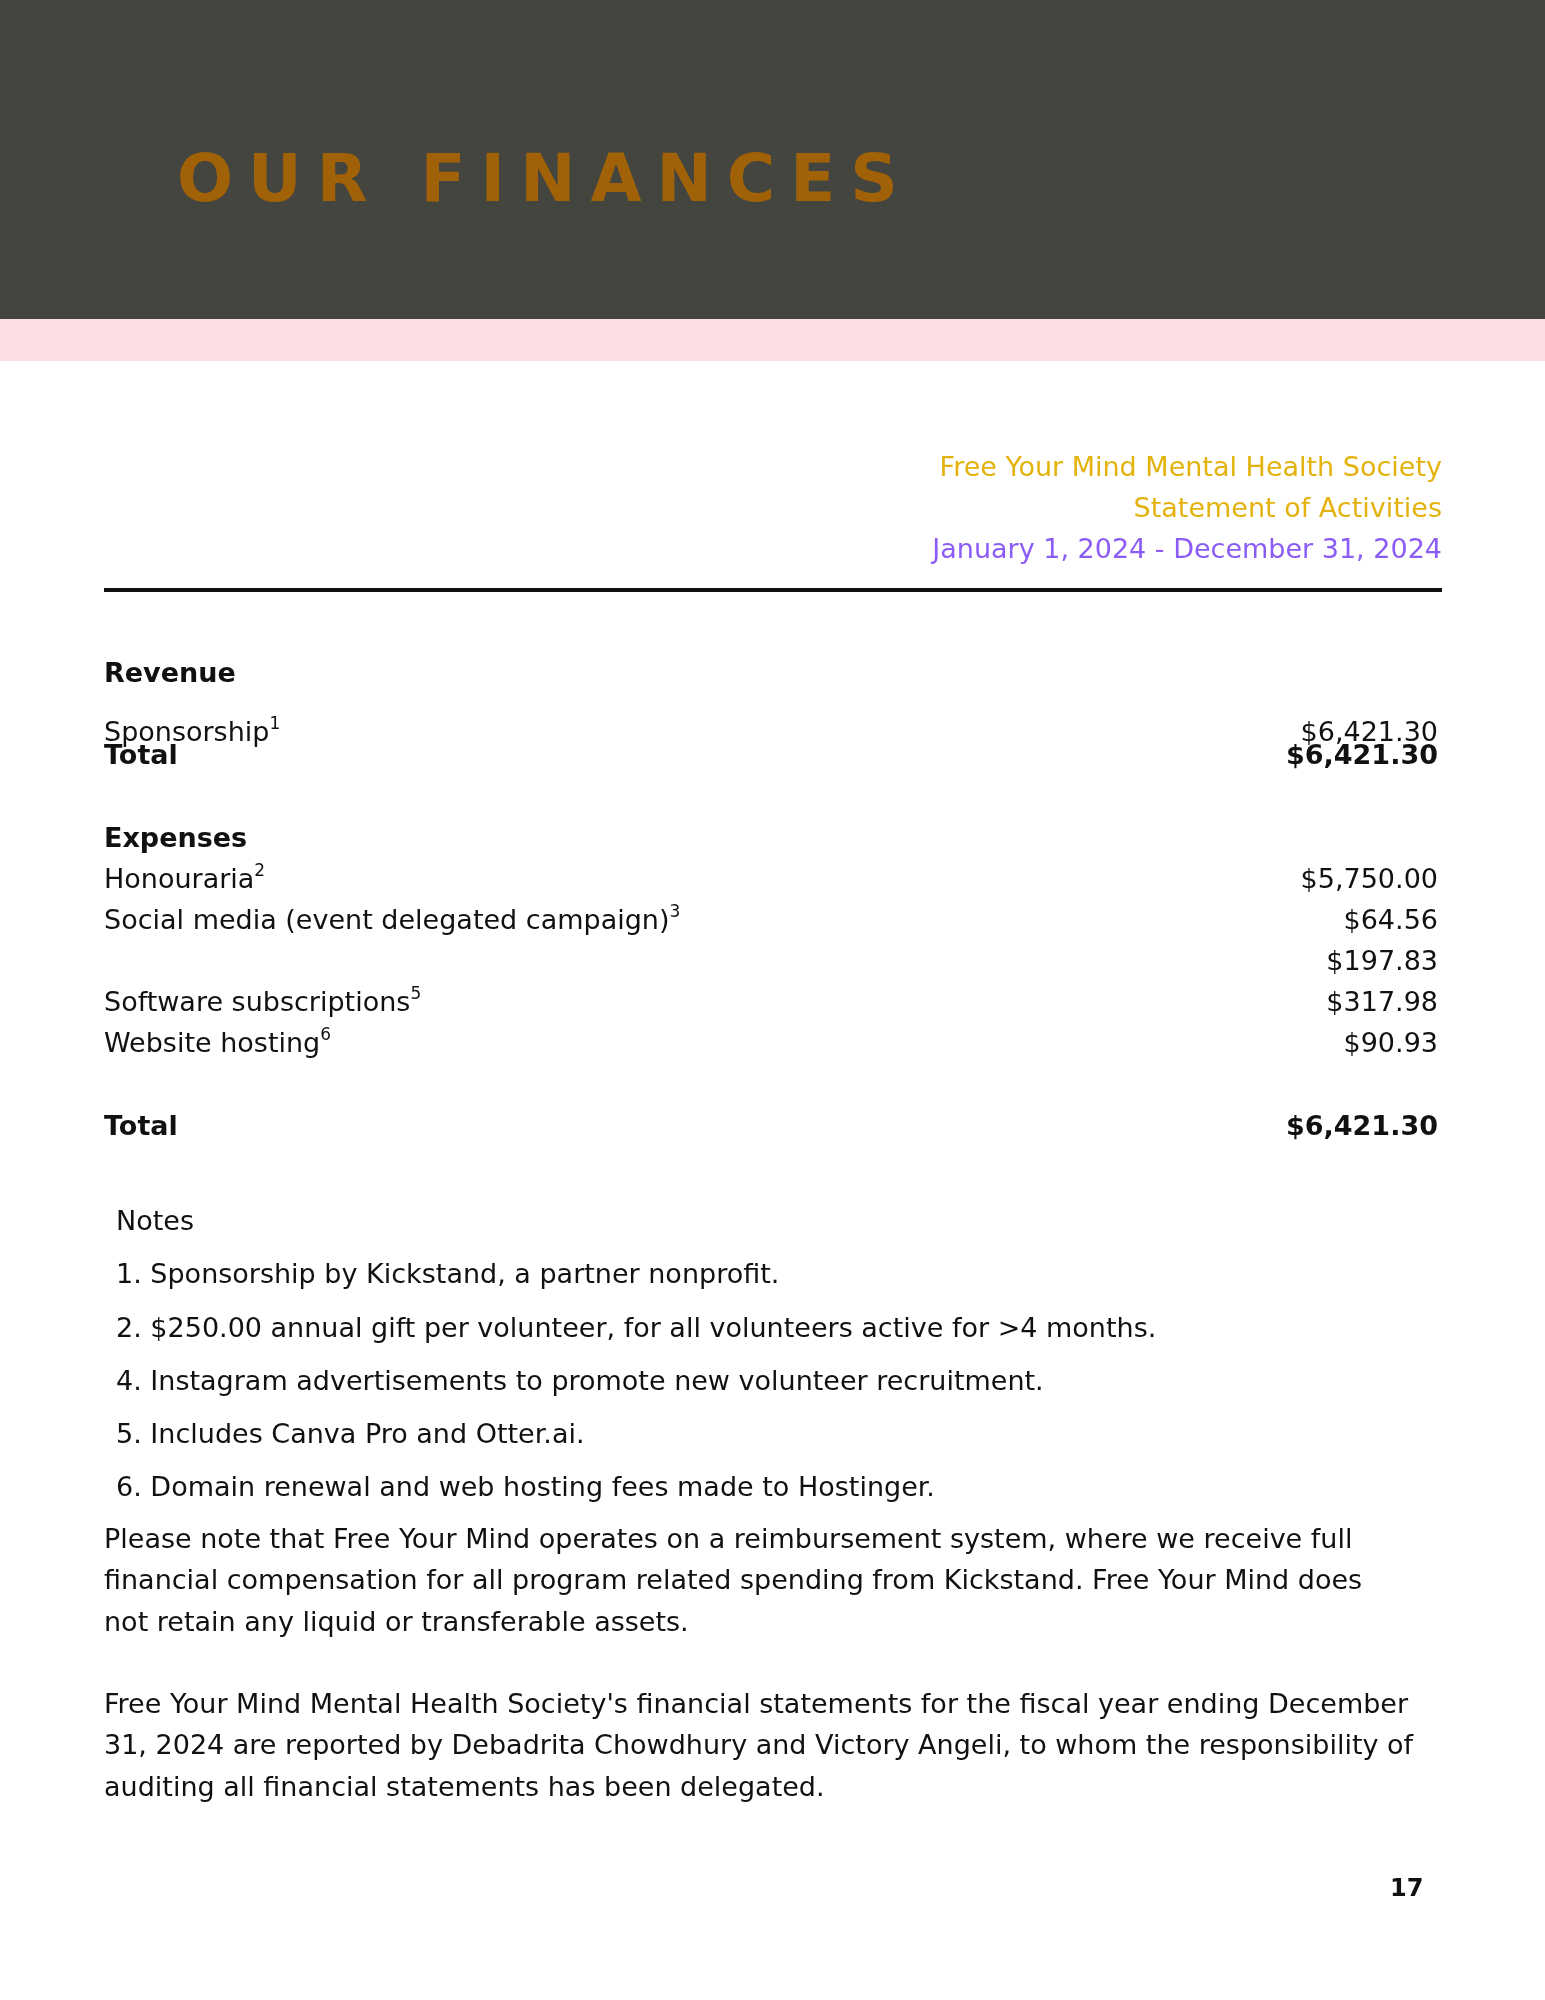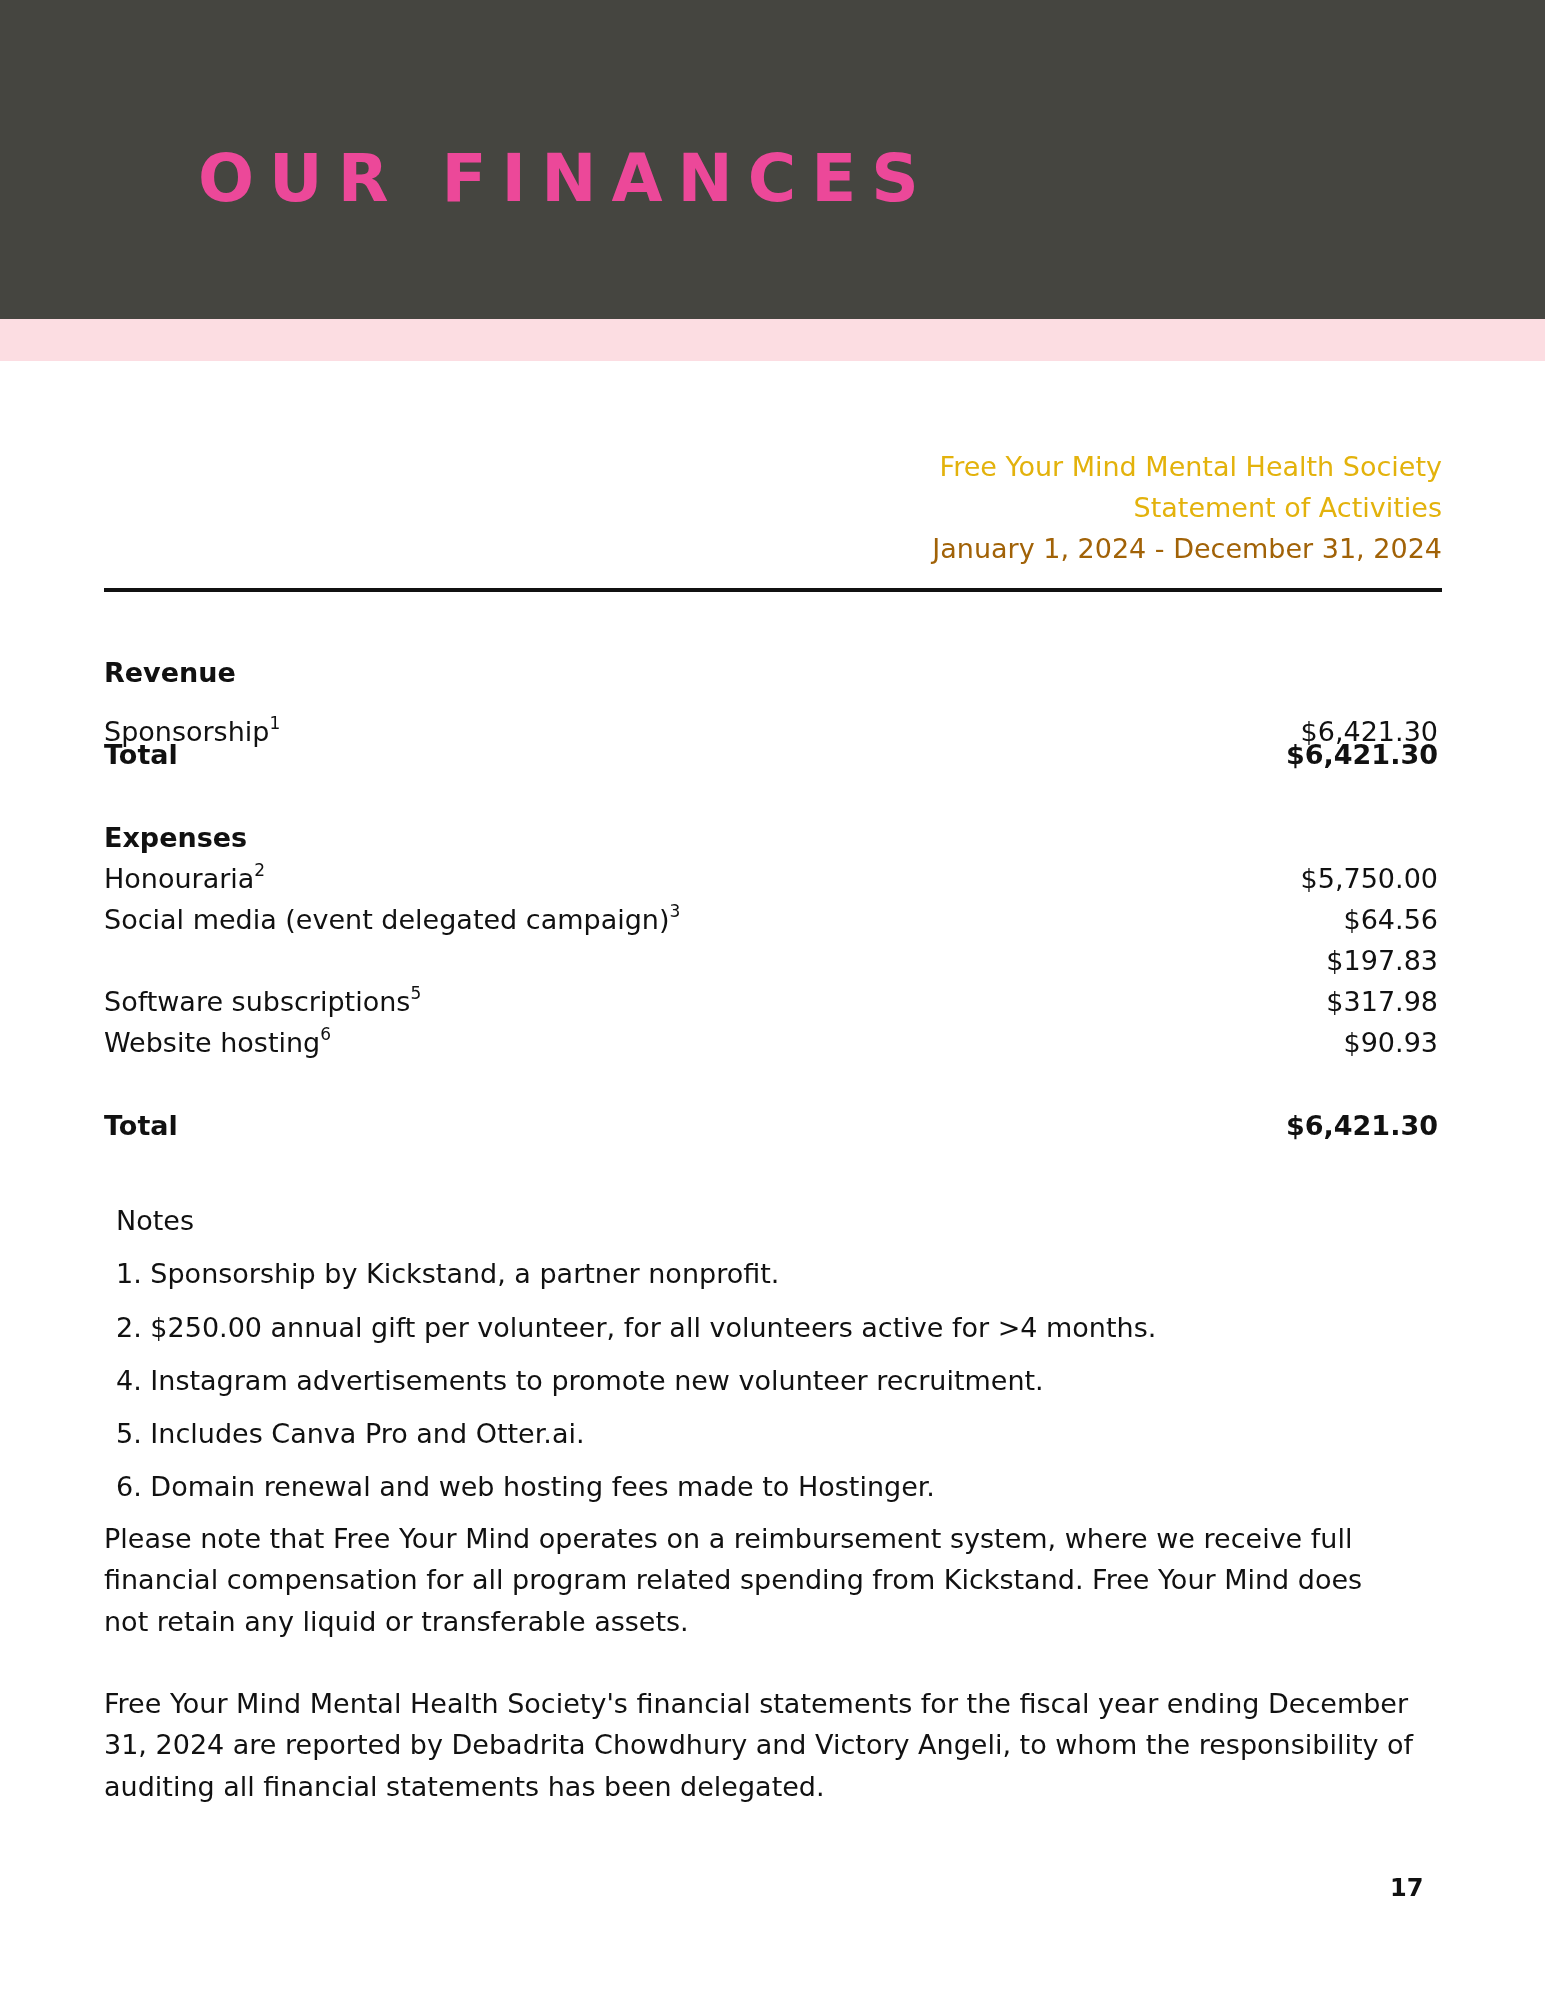--- a/index.html
+++ b/index.html
@@ -10,31 +10,31 @@
   }
   .header-band {
     position: absolute; left: 0; top: 0; width: 1545px; height: 319px;
     background: #454540;
   }
   .pink-band {
     position: absolute; left: 0; top: 319px; width: 1545px; height: 42px;
     background: #fcdde2;
   }
   .page-title {
-    position: absolute; left: 198px; top: 146px;
+    position: absolute; left: 177px; top: 146px;
     font-family: "DejaVu Sans", sans-serif; font-weight: bold;
-    font-size: 66px; letter-spacing: 15px; color: #ec4899;
+    font-size: 66px; letter-spacing: 15px; color: #a16207;
     line-height: 1; white-space: nowrap;
   }
   .stmt-head {
     position: absolute; right: 103px; top: 446px; text-align: right;
     font-size: 27px; line-height: 41px;
   }
   .stmt-head .org, .stmt-head .kind { color: #e3b20c; font-weight: normal; }
-  .stmt-head .period { color: #a16207; }
+  .stmt-head .period { color: #8b5cf6; }
   .rule {
     position: absolute; left: 104px; top: 588px; width: 1338px; height: 4px;
     background: #111;
   }
   .row {
     position: absolute; left: 104px; width: 1334px; height: 41px;
     font-size: 27px; line-height: 41px; white-space: nowrap;
   }
   .row .lbl { position: absolute; left: 0; top: 0; }
   .row .amt { position: absolute; right: 0; top: 0; text-align: right; }

